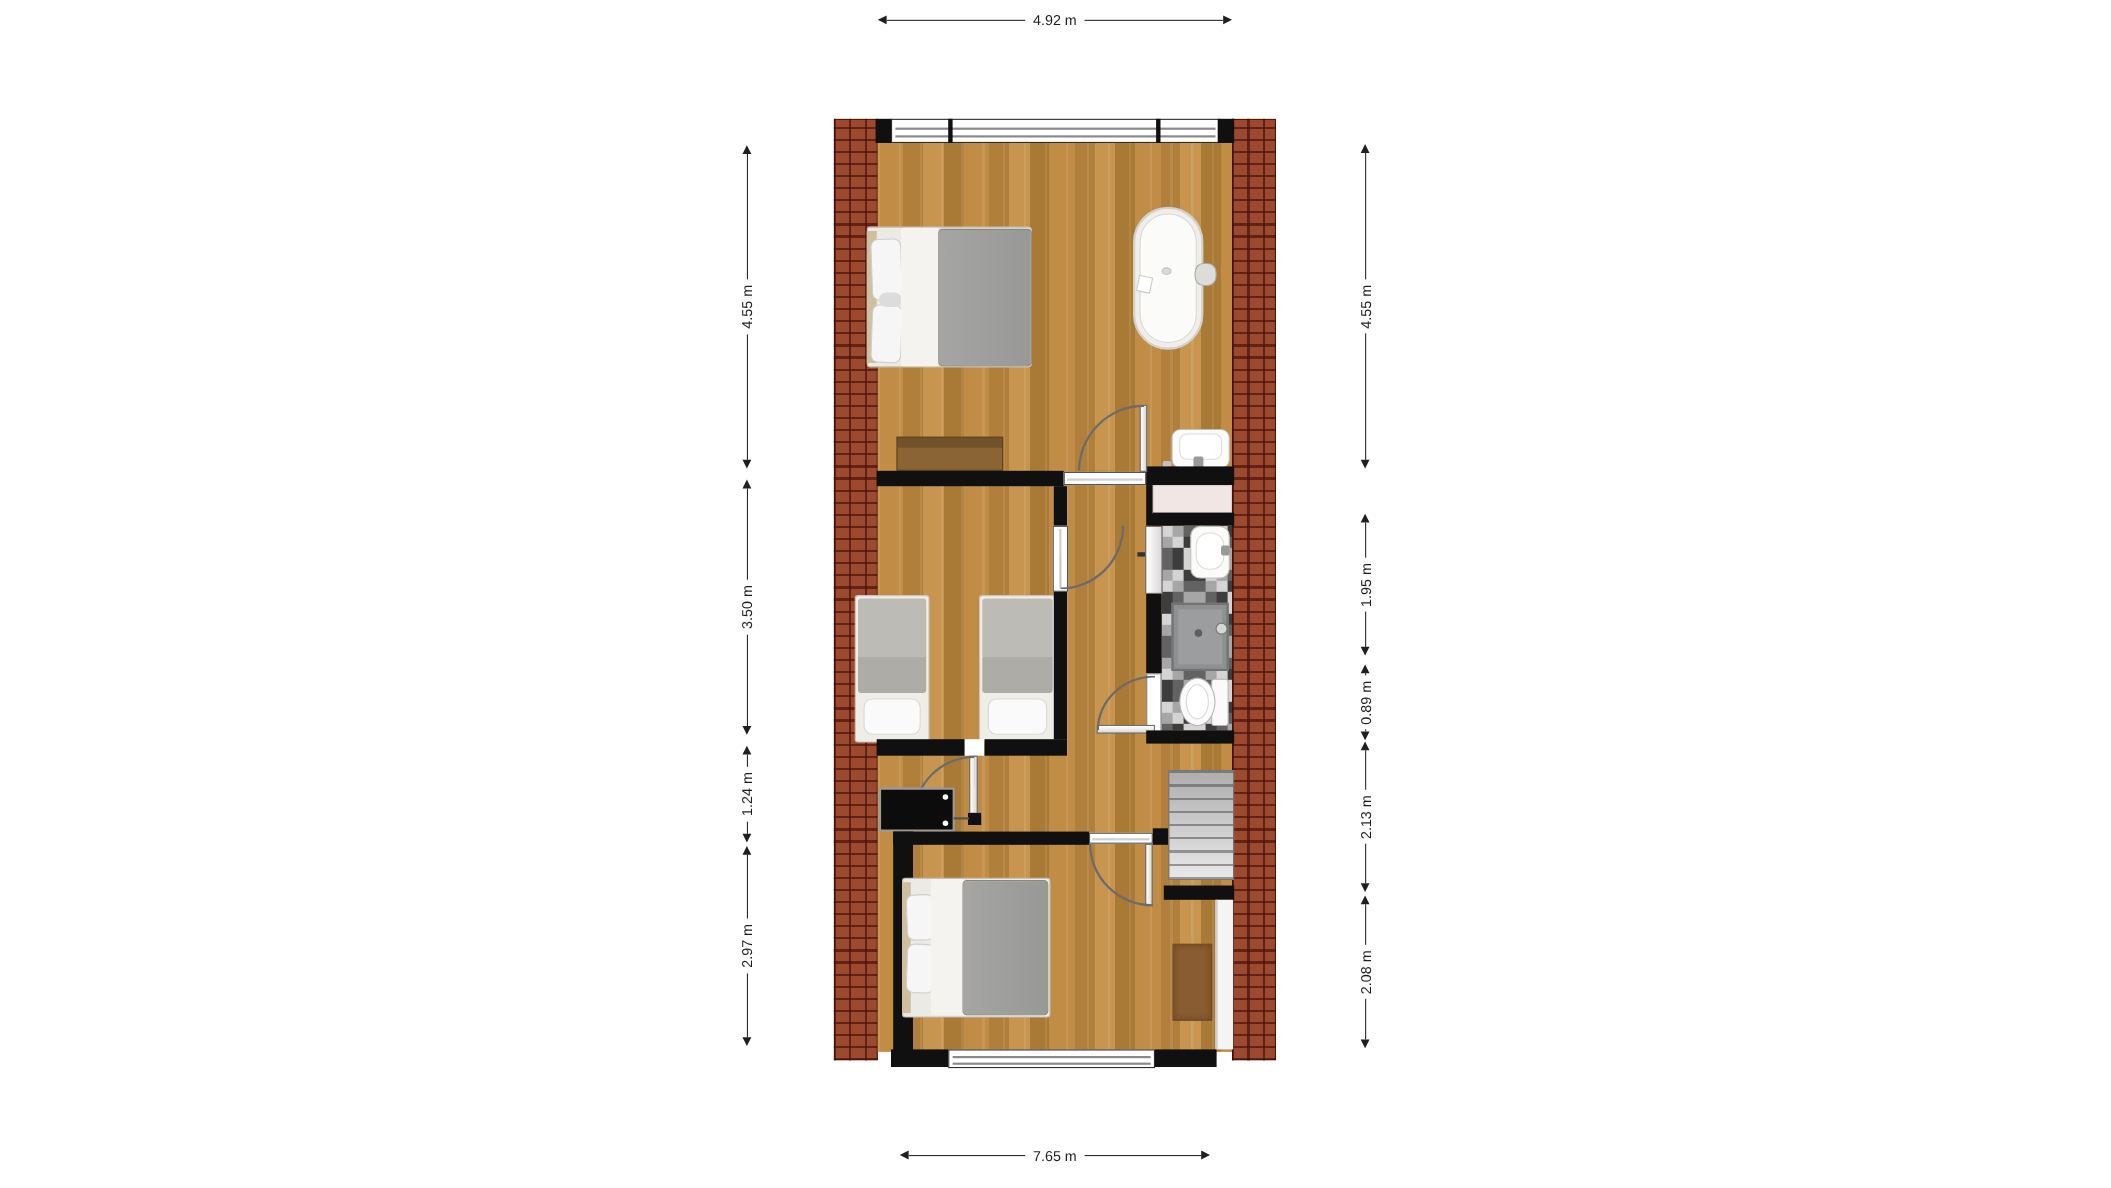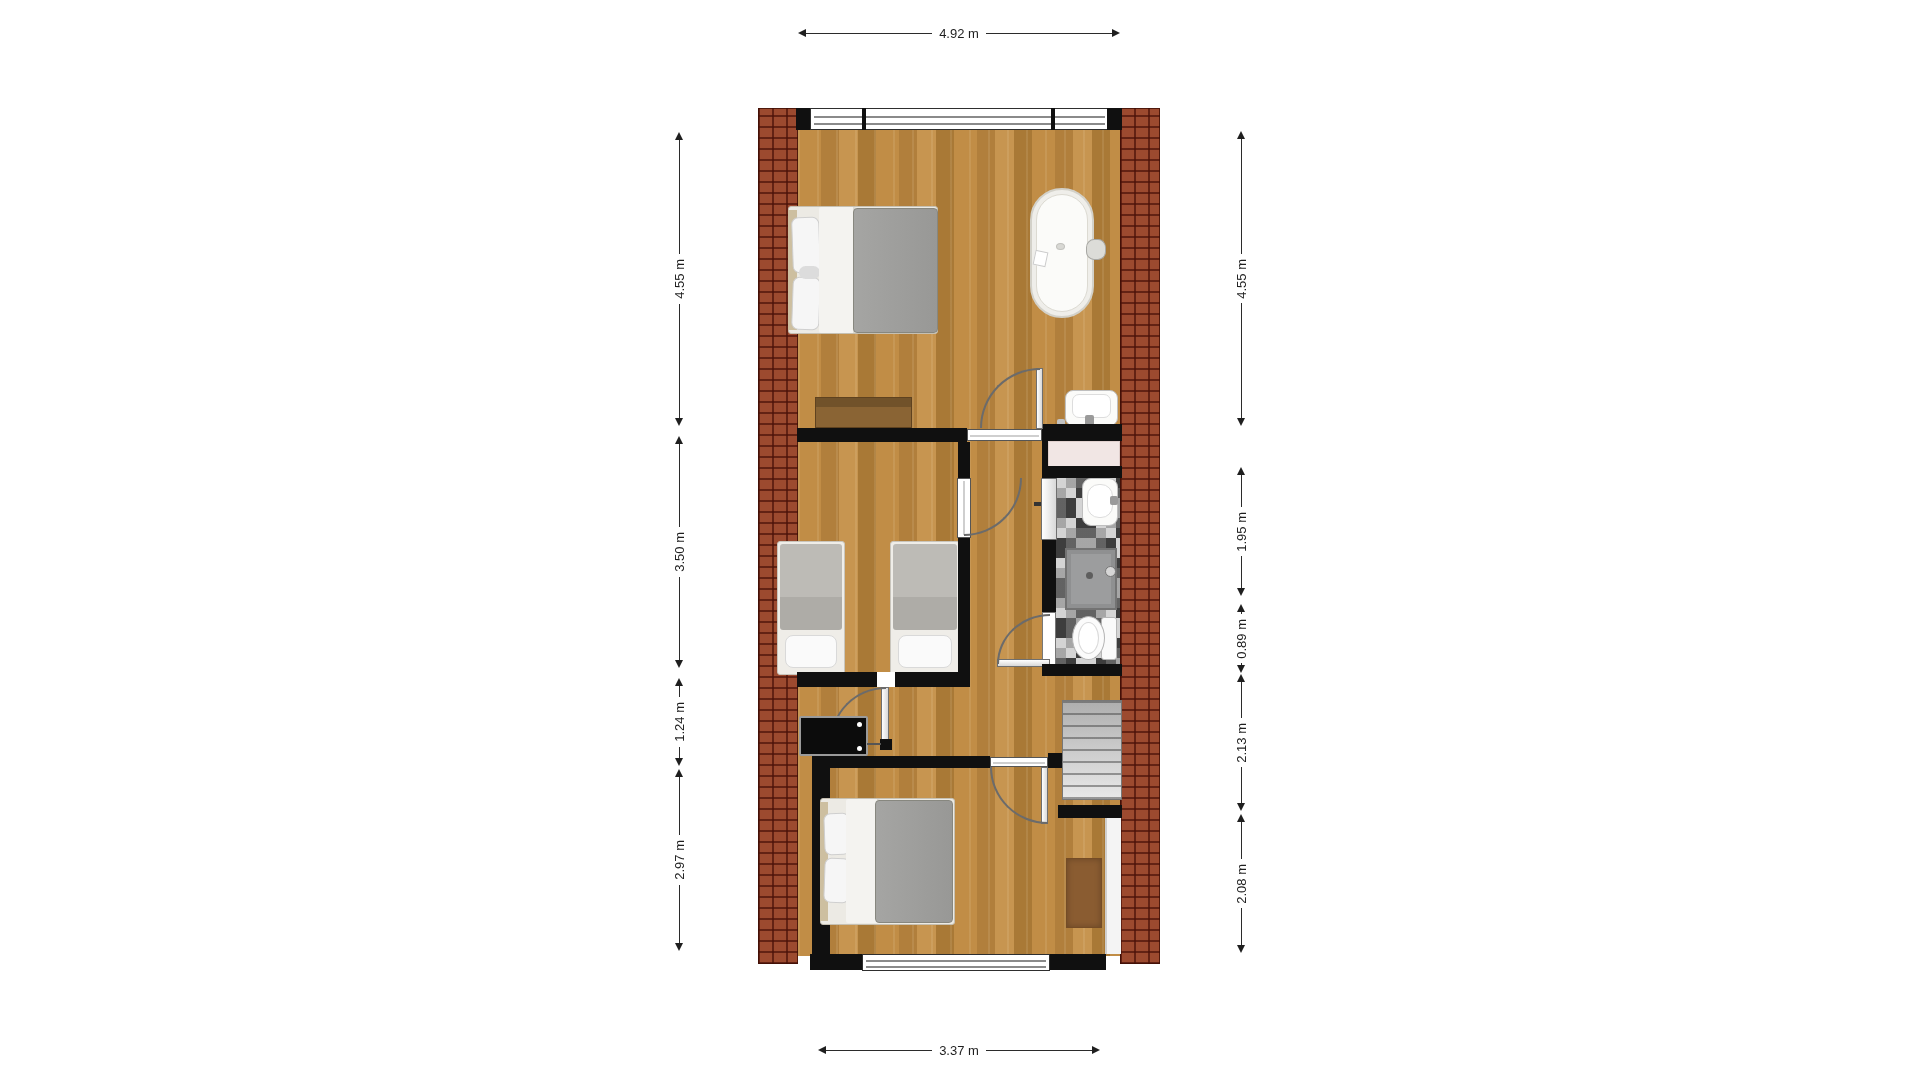--- a/index.html
+++ b/index.html
@@ -167,32 +167,32 @@
   <div class="abs" style="left:846px;top:799px;width:34px;height:124px;background:#f4f3f0;border-right:3px solid #dddbd4;border-radius:2px;"></div>
   <div class="abs" style="left:875px;top:800px;width:78px;height:123px;background:linear-gradient(90deg,#a5a5a3,#989896);border:1px solid #87877f;border-radius:4px;"></div>
   <div class="abs" style="left:1066px;top:858px;width:36px;height:70px;background:#8a5c31;border:1px solid #744c26;box-shadow:inset 0 0 6px rgba(0,0,0,.25);"></div>
 
   <div class="abs wall" style="left:810px;top:954px;width:52px;height:16px;"></div>
   <div class="abs window" style="left:862px;top:954px;width:188px;height:17px;">
     <div class="glaze"></div>
   </div>
   <div class="abs wall" style="left:1050px;top:954px;width:56px;height:16px;"></div>
 
-  <div class="abs dim-h" style="left:798px;top:25px;width:322px;height:16px;">
+  <div class="abs dim-h" style="left:798px;top:10px;width:322px;height:16px;">
     <div class="ar left"></div>
     <div class="lh"></div>
     <span class="dl">4.92 m</span>
     <div class="lh"></div>
     <div class="ar right"></div>
   </div>
 
   <div class="abs dim-h" style="left:818px;top:1042px;width:282px;height:16px;">
     <div class="ar left"></div>
     <div class="lh"></div>
-    <span class="dl">3.37 m</span>
+    <span class="dl">7.65 m</span>
     <div class="lh"></div>
     <div class="ar right"></div>
   </div>
 
   <div class="abs dim-v" style="left:664px;top:132px;width:30px;height:294px;">
     <div class="ar up"></div>
     <div class="lv"></div>
     <span class="dl">4.55 m</span>
     <div class="lv"></div>
     <div class="ar down"></div>

